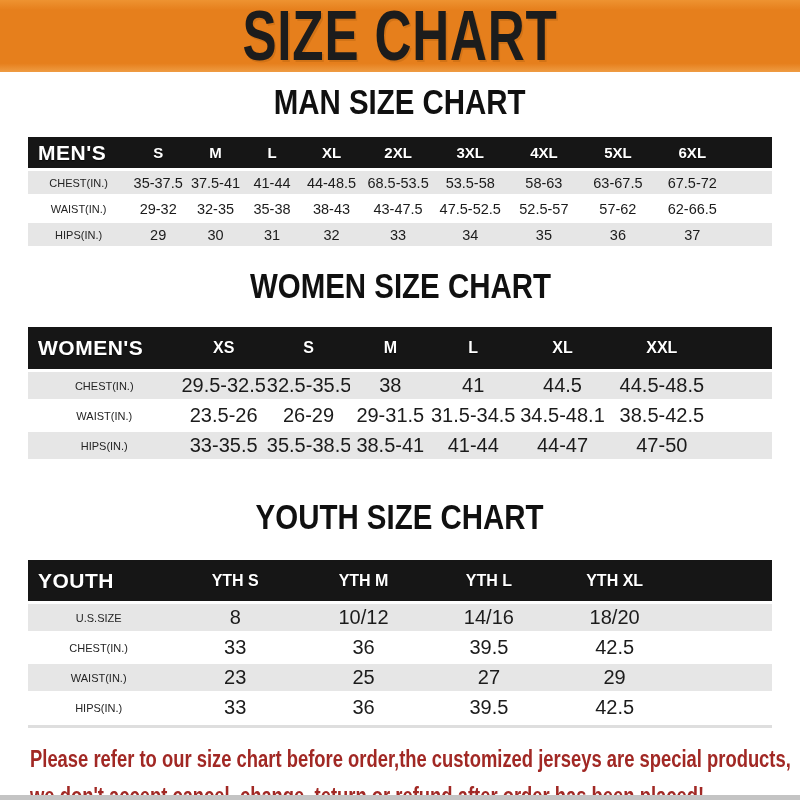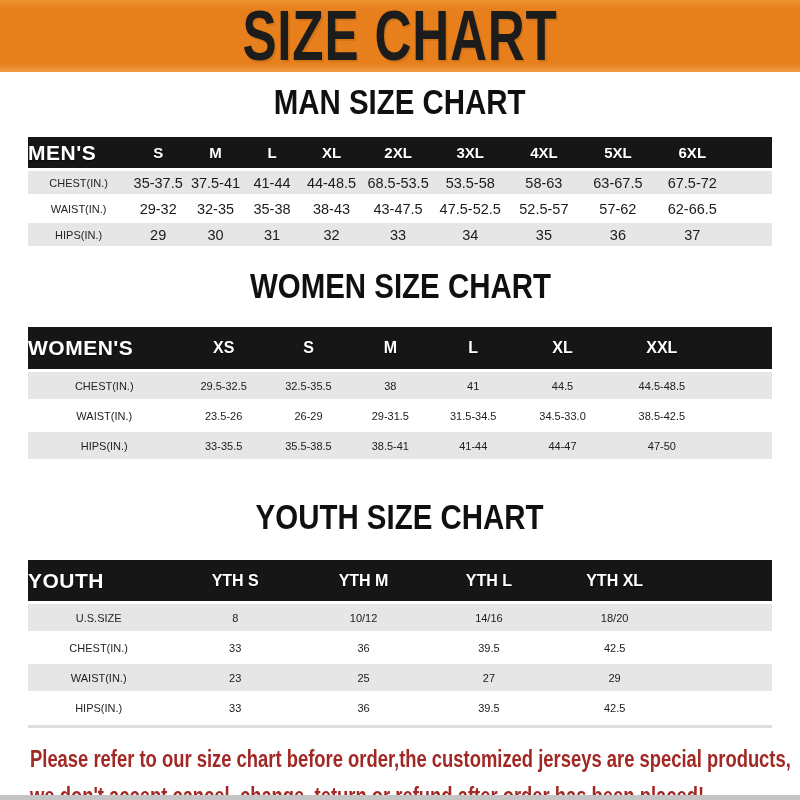--- a/index.html
+++ b/index.html
@@ -44,25 +44,25 @@
   .youth-table { margin-top:20px; }
 
   .size-table th, .size-table td {
     padding:0; text-align:center; white-space:nowrap; overflow:hidden;
     font-weight:normal;
   }
   .size-table thead tr { background: var(--bar-bg,#161616); color:#fff; }
   .size-table thead th { font-size:15px; font-weight:bold; text-shadow:0 1px 1px rgba(0,0,0,.6); }
   .women-table thead th, .youth-table thead th { font-size:16px; }
   .size-table thead th.table-label {
-    text-align:left; font-size:21px; letter-spacing:.5px;
+    text-align:left; padding-left:10px; font-size:21px; letter-spacing:.5px;
   }
   .size-table tbody tr:nth-child(odd) { background: var(--row-gray,#e6e6e6); }
   .size-table tbody td { font-size:14.5px; color:#1b1b1b; }
-  .women-table tbody td, .youth-table tbody td { font-size:11px; }
+  .women-table tbody td, .youth-table tbody td { font-size:20px; }
   .size-table tbody td.rowlabel { font-size:11px; color:#242424; }
 
   .men-table   thead tr { height:31px; }
   .men-table   tbody tr { height:23px; }
   .women-table thead tr { height:42px; }
   .women-table tbody tr { height:27px; }
   .youth-table thead tr { height:41px;border-radius:9px; }
   .youth-table tbody tr { height:27px; }
 
   .footline { width:93%; height:3px; margin:1px auto 0; background:#dedede; }
@@ -202,21 +202,21 @@
             <td>44.5</td>
             <td>44.5-48.5</td>
             <td></td>
           </tr>
           <tr>
             <td class="rowlabel">WAIST(IN.)</td>
             <td>23.5-26</td>
             <td>26-29</td>
             <td>29-31.5</td>
             <td>31.5-34.5</td>
-            <td>34.5-33.0</td>
+            <td>34.5-48.1</td>
             <td>38.5-42.5</td>
             <td></td>
           </tr>
           <tr>
             <td class="rowlabel">HIPS(IN.)</td>
             <td>33-35.5</td>
             <td>35.5-38.5</td>
             <td>38.5-41</td>
             <td>41-44</td>
             <td>44-47</td>

